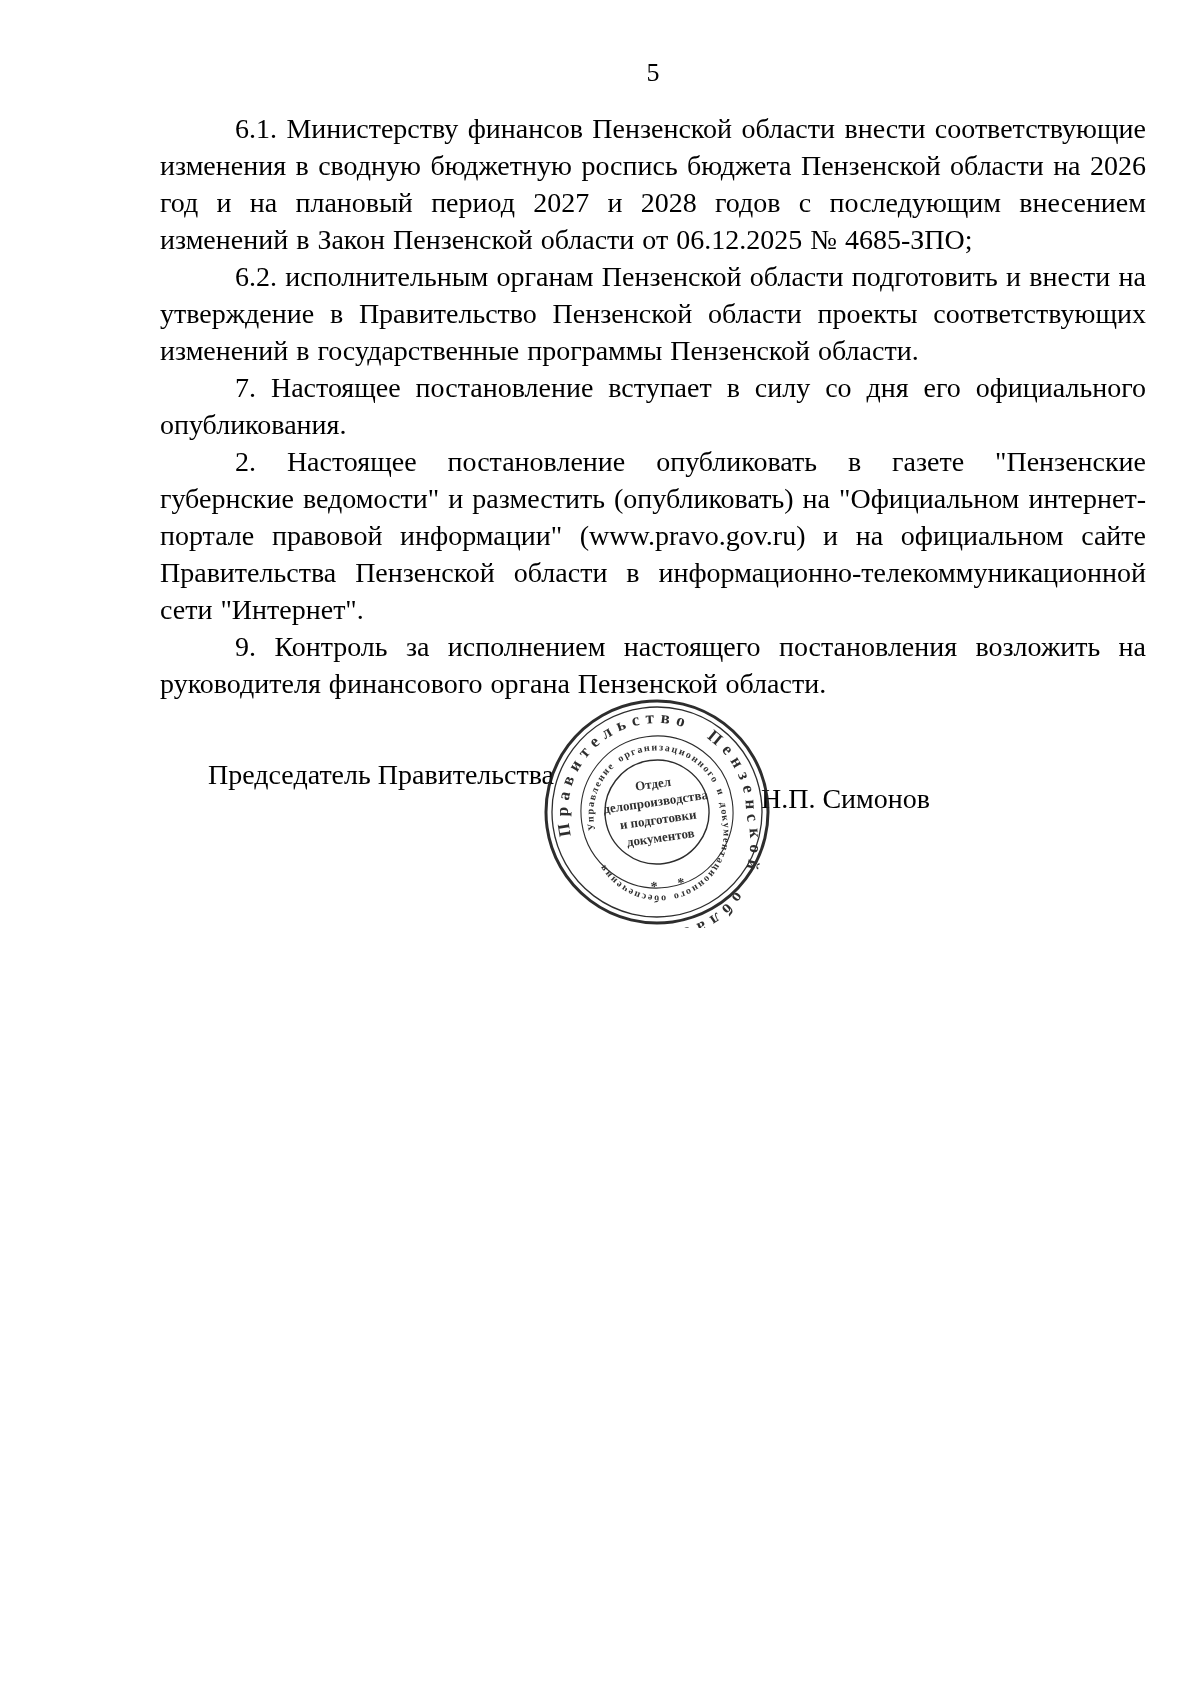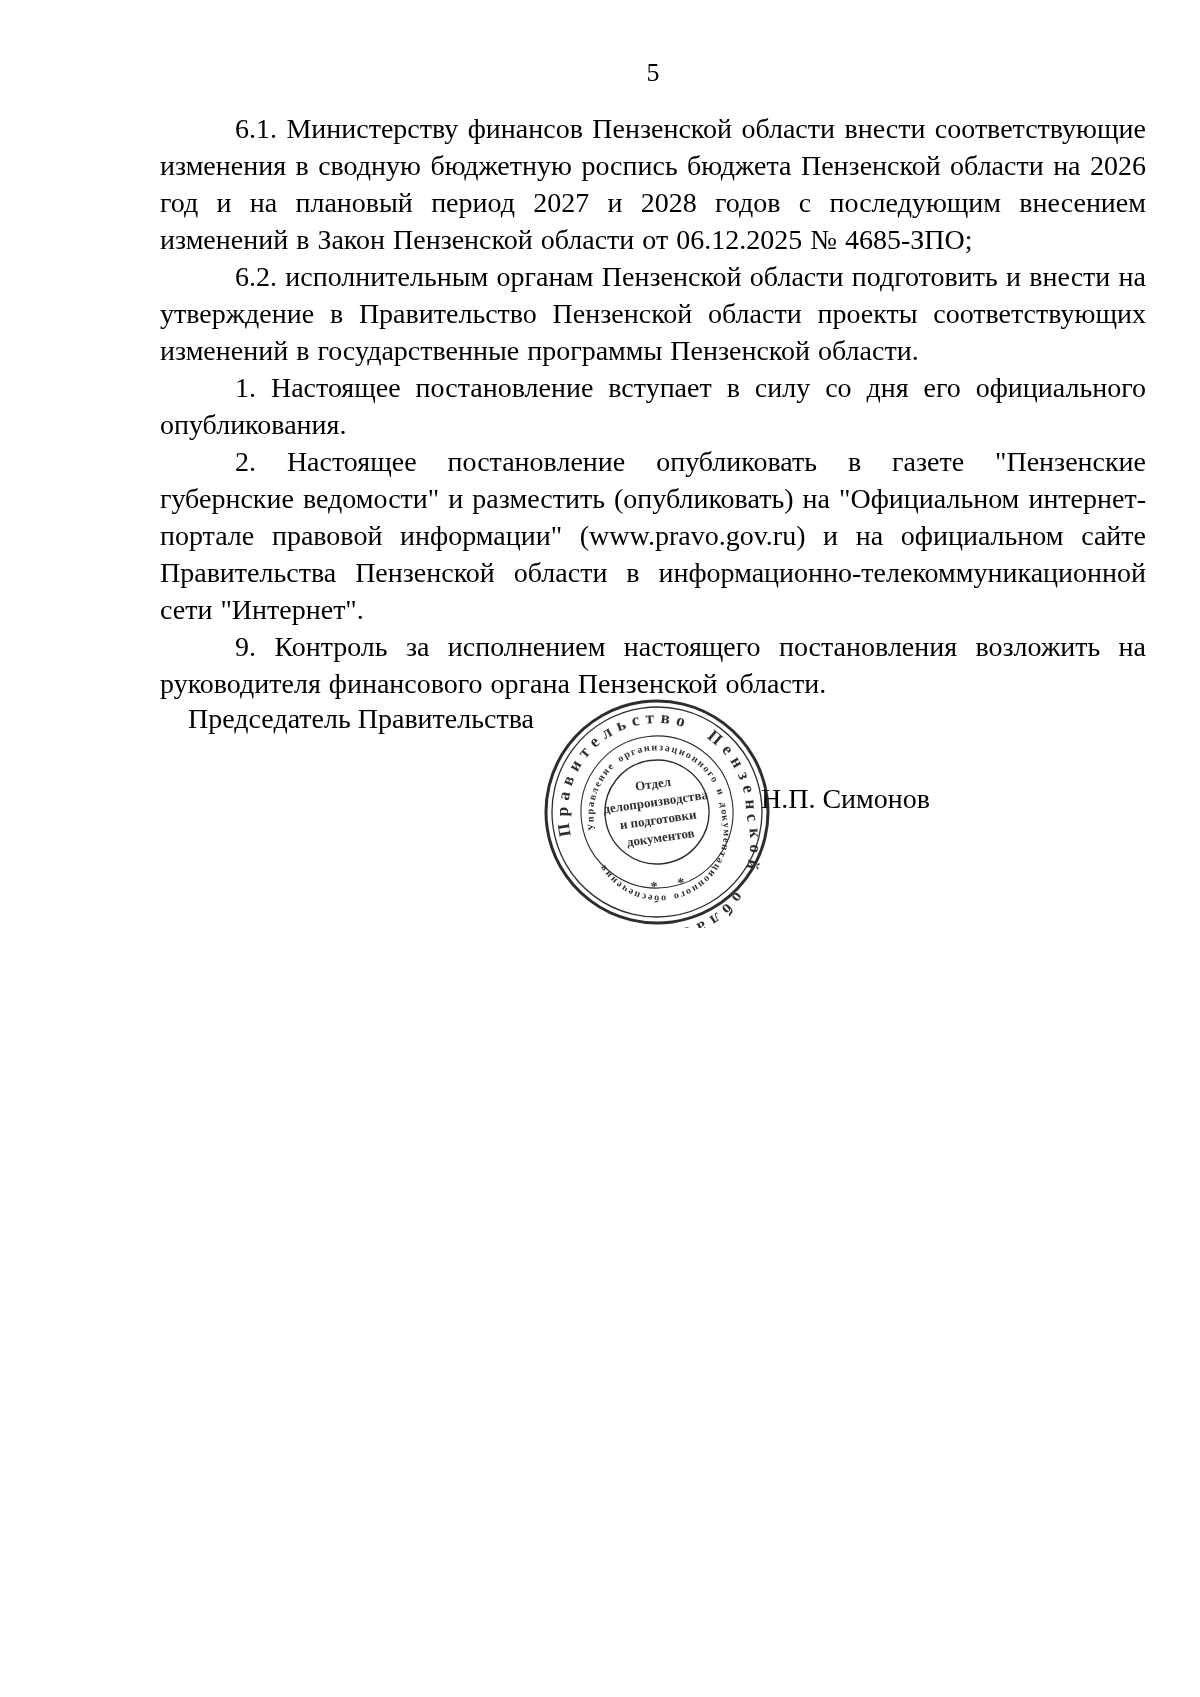--- a/index.html
+++ b/index.html
@@ -33,23 +33,23 @@
     margin: 0;
     font-size: 28px;
     line-height: 37px;
     text-align: justify;
     text-indent: 75px;
     word-spacing: 1px;
   }
   .signature-left {
     position: absolute;
     left: 168px;
-    top: 700px;
+    top: 756px;
     width: 386px;
-    text-align: center;
+    text-align: right;
     font-size: 28px;
     line-height: 38px;
   }
   .signature-name {
     position: absolute;
     left: 761px;
     top: 780px;
     font-size: 28px;
     line-height: 38px;
     white-space: nowrap;
@@ -90,21 +90,21 @@
   }
 </style>
 </head>
 <body>
 
 <div class="page-number">5</div>
 
 <div class="doc-body">
   <p>6.1. Министерству финансов Пензенской области внести соответствующие изменения в сводную бюджетную роспись бюджета Пензенской области на 2026 год и на плановый период 2027 и 2028 годов с последующим внесением изменений в Закон Пензенской области от 06.12.2025 № 4685-ЗПО;</p>
   <p>6.2. исполнительным органам Пензенской области подготовить и внести на утверждение в Правительство Пензенской области проекты соответствующих изменений в государственные программы Пензенской области.</p>
-  <p>1. Настоящее постановление вступает в силу со дня его официального опубликования.</p>
+  <p>7. Настоящее постановление вступает в силу со дня его официального опубликования.</p>
   <p>2. Настоящее постановление опубликовать в газете "Пензенские губернские ведомости" и разместить (опубликовать) на "Официальном интернет-портале правовой информации" (www.pravo.gov.ru) и на официальном сайте Правительства Пензенской области в информационно-телекоммуникационной сети "Интернет".</p>
   <p>9. Контроль за исполнением настоящего постановления возложить на руководителя финансового органа Пензенской области.</p>
 </div>
 
 <div class="signature-left">
   <div>Председатель Правительства</div>
 </div>
 
 <div class="signature-name">Н.П. Симонов</div>
 

